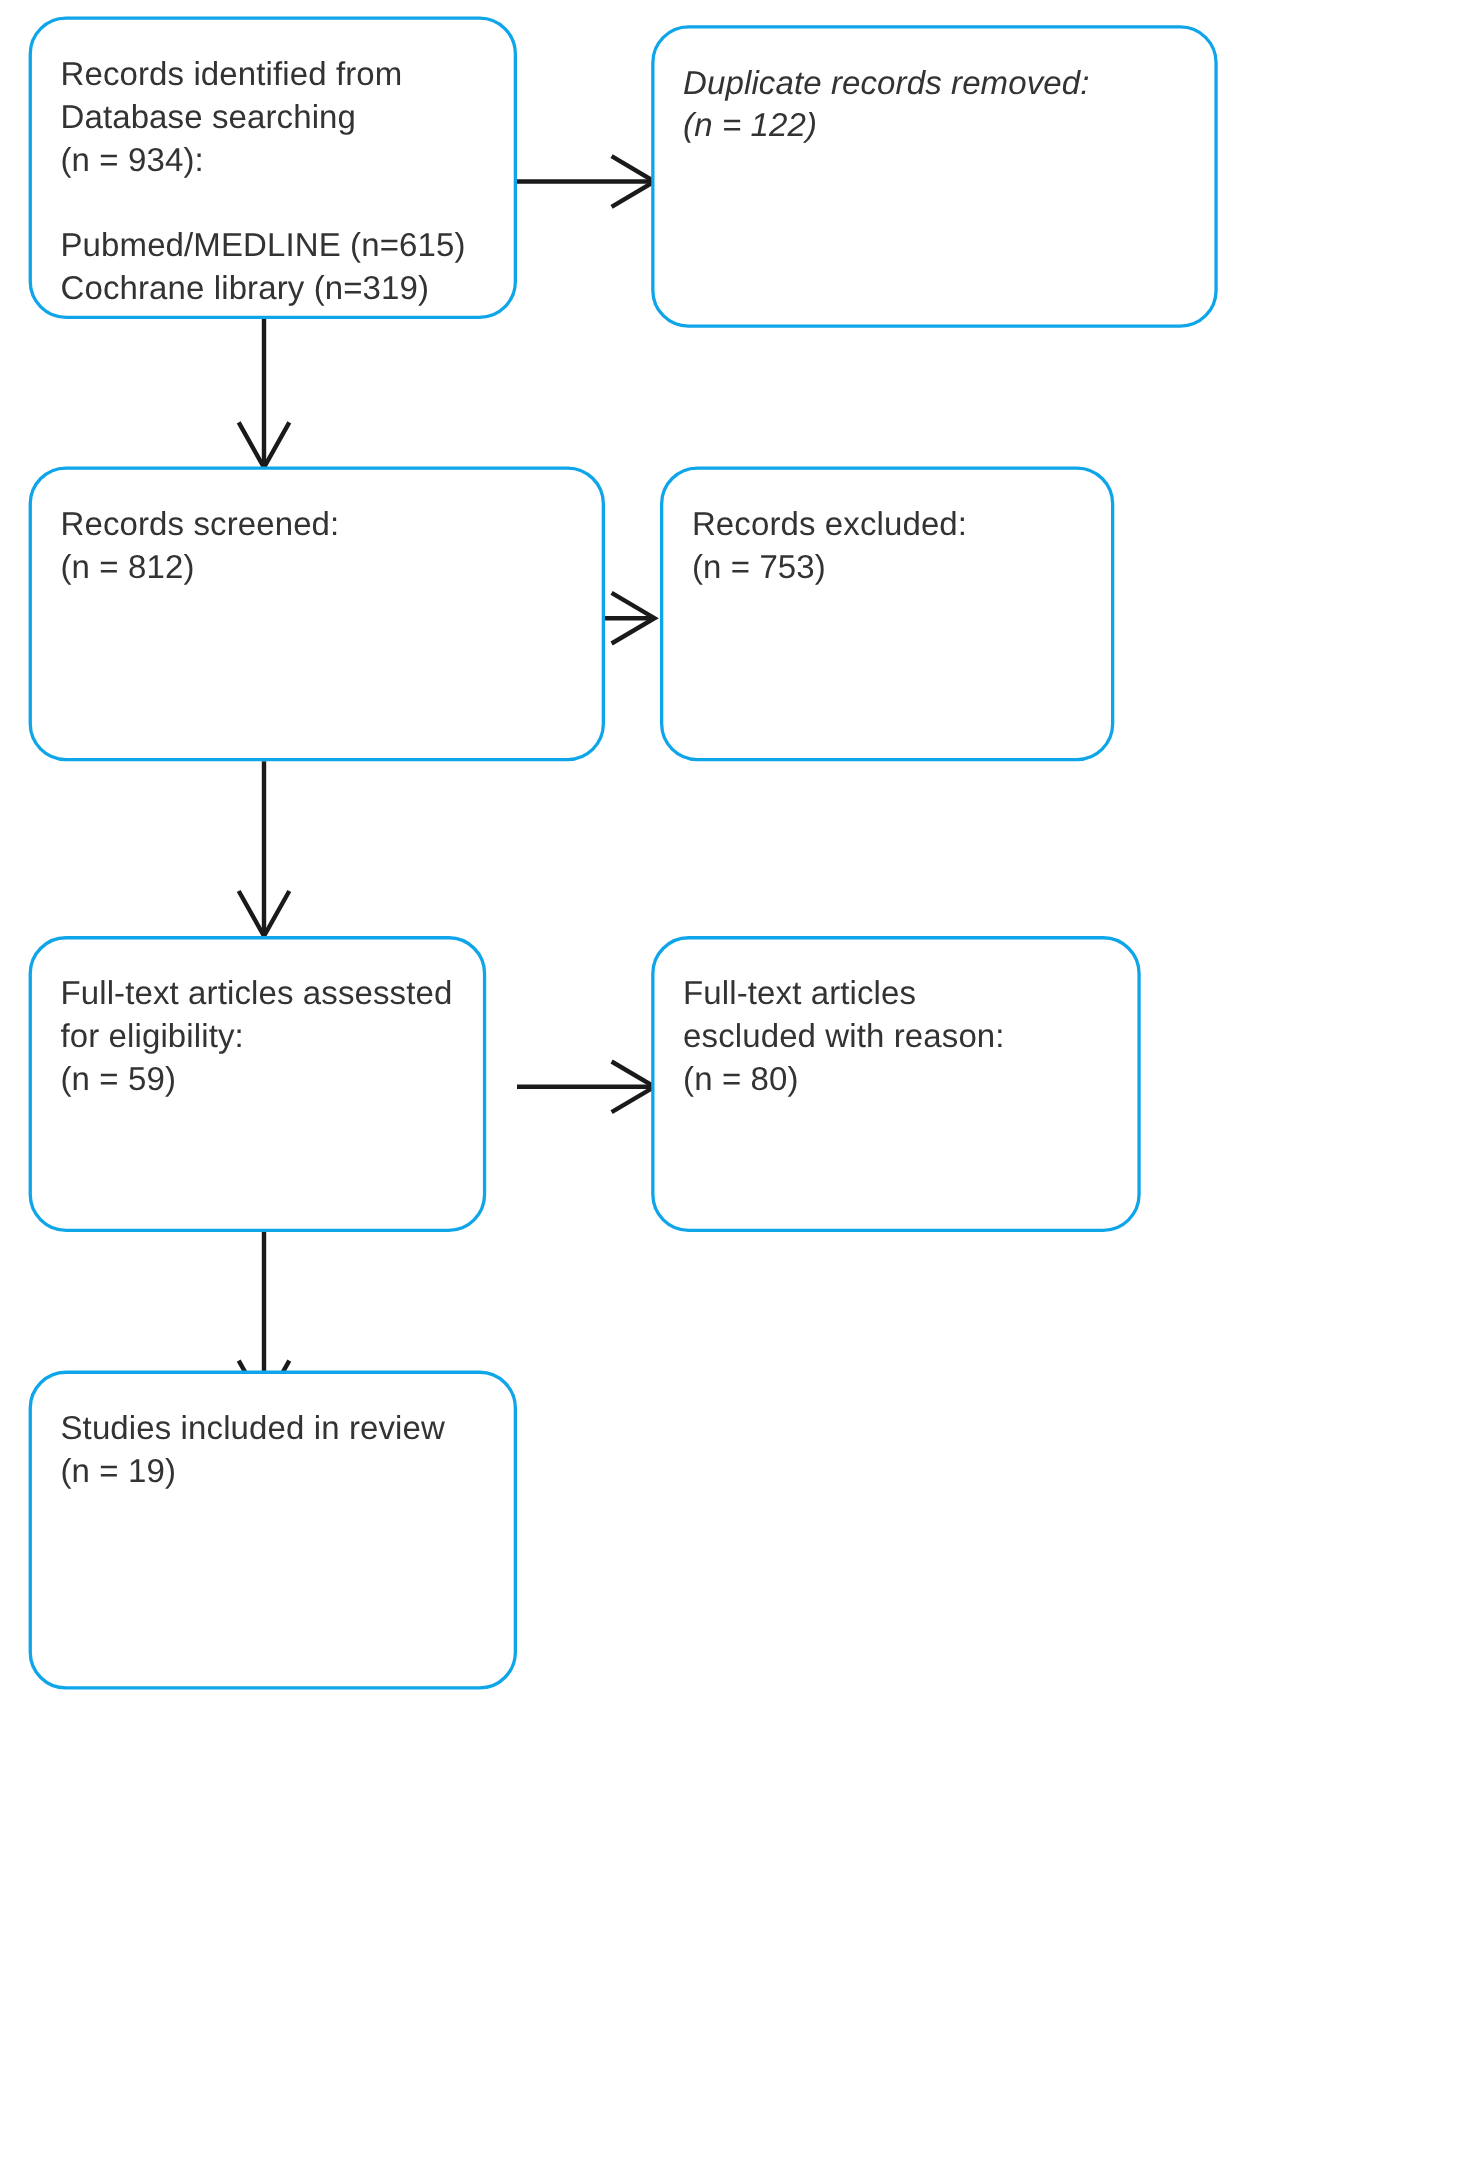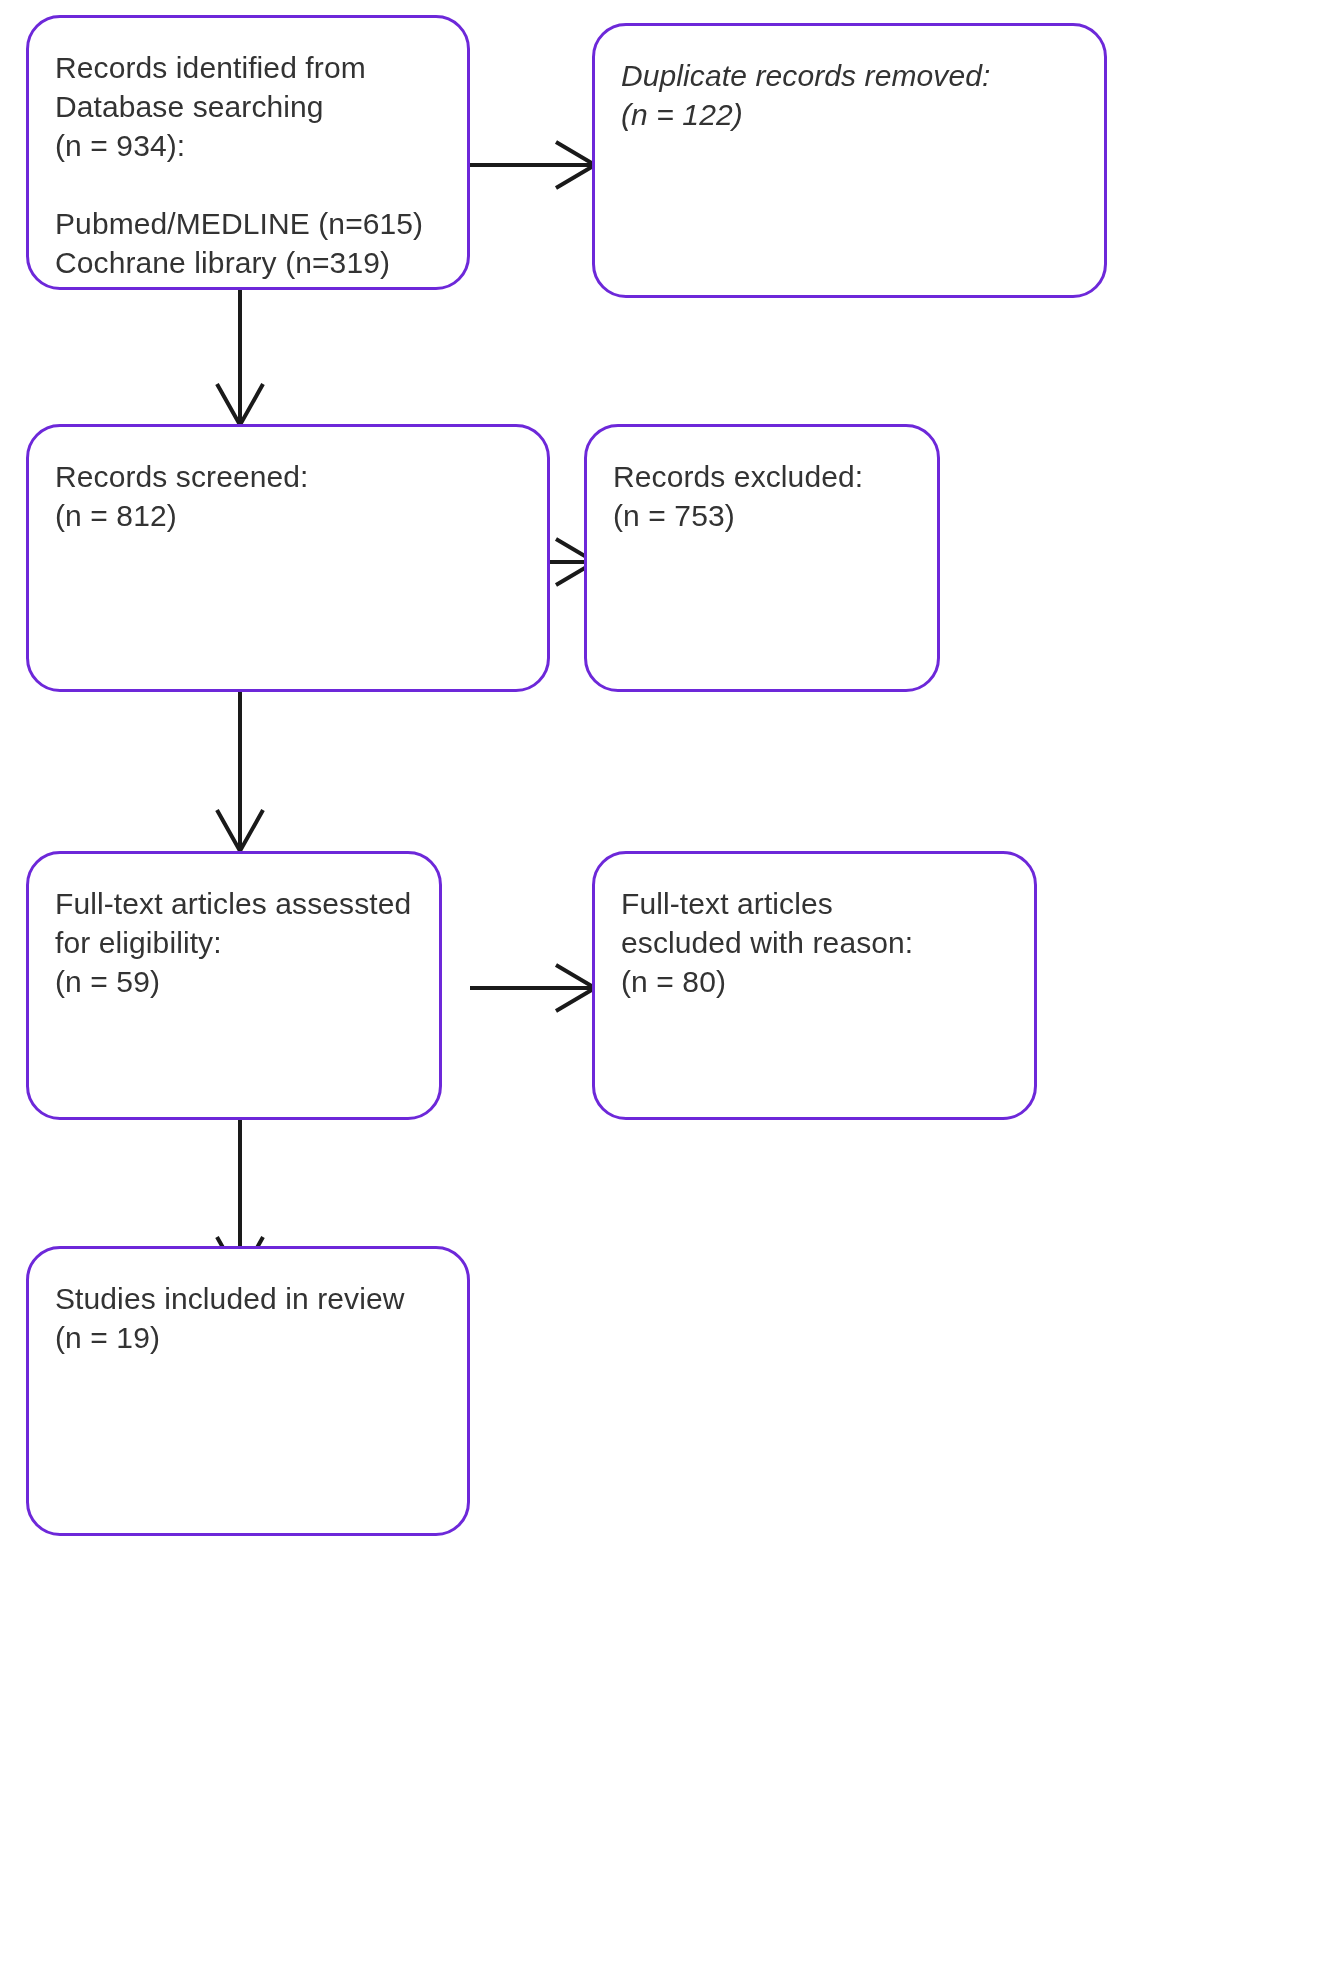--- a/index.html
+++ b/index.html
@@ -21,21 +21,21 @@
   #flow-svg {
     position: absolute;
     top: 0;
     left: 0;
     width: 1331px;
     height: 1974px;
   }
   .node-box {
     position: absolute;
     box-sizing: border-box;
-    border: 3px solid #6d28d9;
+    border: 3px solid #0ea5e9;
     border-radius: 34px;
     background: #ffffff;
     padding: 30px 26px 0 26px;
   }
   .node-text {
     font-size: 30px;
     line-height: 39px;
     color: #333333;
     white-space: pre-wrap;
     letter-spacing: 0.1px;
@@ -93,21 +93,21 @@
   <div class="node-box" style="left:592px; top:23px; width:515px; height:275px;font-style:italic;">
     <div class="node-text">Duplicate records removed:
 (n = 122)</div>
   </div>
 
   <div class="node-box" style="left:26px; top:424px; width:524px; height:268px;">
     <div class="node-text">Records screened:
 (n = 812)</div>
   </div>
 
-  <div class="node-box" style="left:584px; top:424px; width:356px; height:268px;">
+  <div class="node-box" style="left:600px; top:424px; width:413px; height:268px;">
     <div class="node-text">Records excluded:
 (n = 753)</div>
   </div>
 
   <div class="node-box" style="left:26px; top:851px; width:416px; height:269px;">
     <div class="node-text">Full-text articles assessted
 for eligibility:
 (n = 59)</div>
   </div>
 

